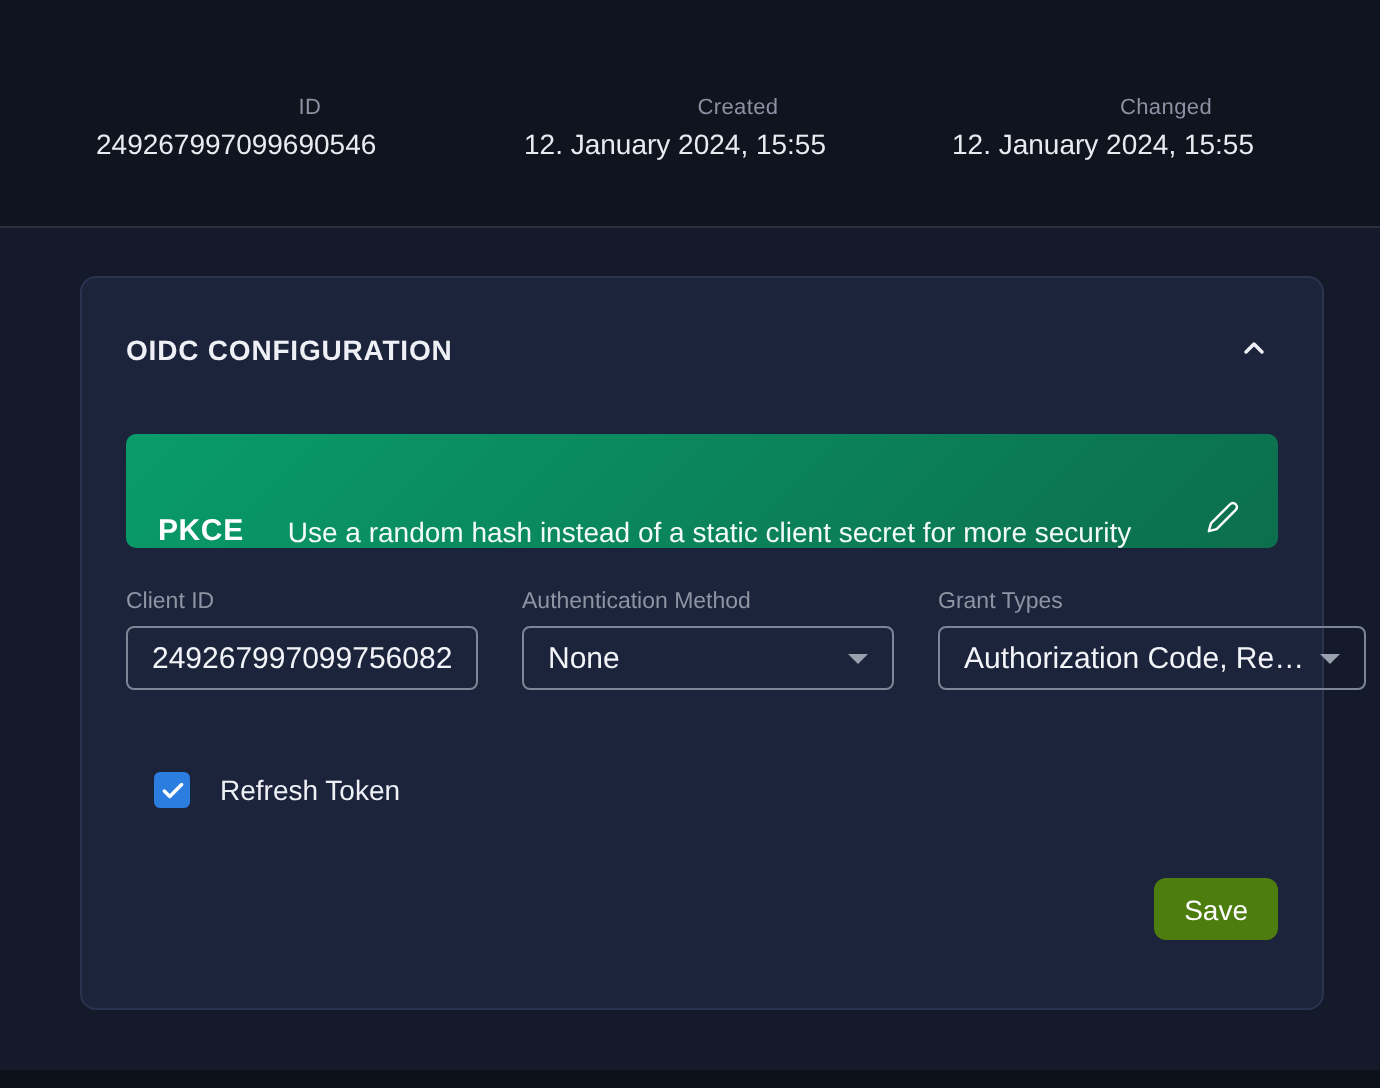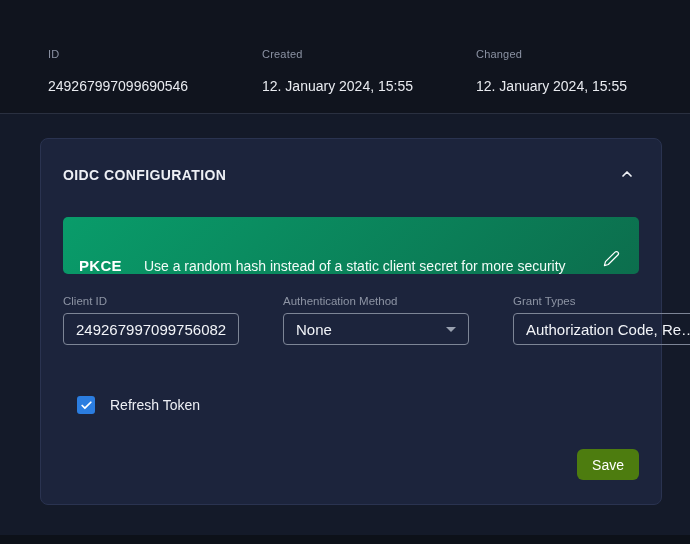--- a/index.html
+++ b/index.html
@@ -14,21 +14,21 @@
 
   
   .top {
     height:114px; background:#10141e;
     border-bottom:1px solid #2a3040;
     display:flex; align-items:flex-start;
     padding:48px 0 0 48px;
     flex:0 0 auto;
   }
   .meta { width:229px; }
-  .meta-label { font-size:11px; color:#8b92a3; margin-bottom:18px; letter-spacing:.2px; }
+  .meta-label { font-size:11px; color:#8b92a3; margin-bottom:4px; letter-spacing:.2px;text-align:center; }
   .meta-value { font-size:14px; color:#e9ebf0; }
 
   
   .content { flex:1 1 auto; background:#141a29; padding:24px 28px 0 40px; }
 
   .card {
     background:#1c243c;
     border:1px solid #2a3350;
     border-radius:8px;
     height:367px;
@@ -58,21 +58,20 @@
     width:28px; height:28px; display:flex; align-items:center; justify-content:center;
   }
 
   
   .form-grid {
     margin-top:21px;
     display:grid;
     grid-template-columns:176px 186px 1fr;
     column-gap:22px;
     row-gap:34px;
-    gap:44px;
   }
   .field-label { display:block; font-size:11.5px; color:#8d94a4; margin-bottom:6px; }
   .text-input, .select-box {
     width:100%; height:32px;
     background:transparent;
     border:1px solid #7d8596;
     border-radius:4px;
     color:#f2f4f8;
     font-size:15px;
     font-family:"Liberation Sans", sans-serif;

